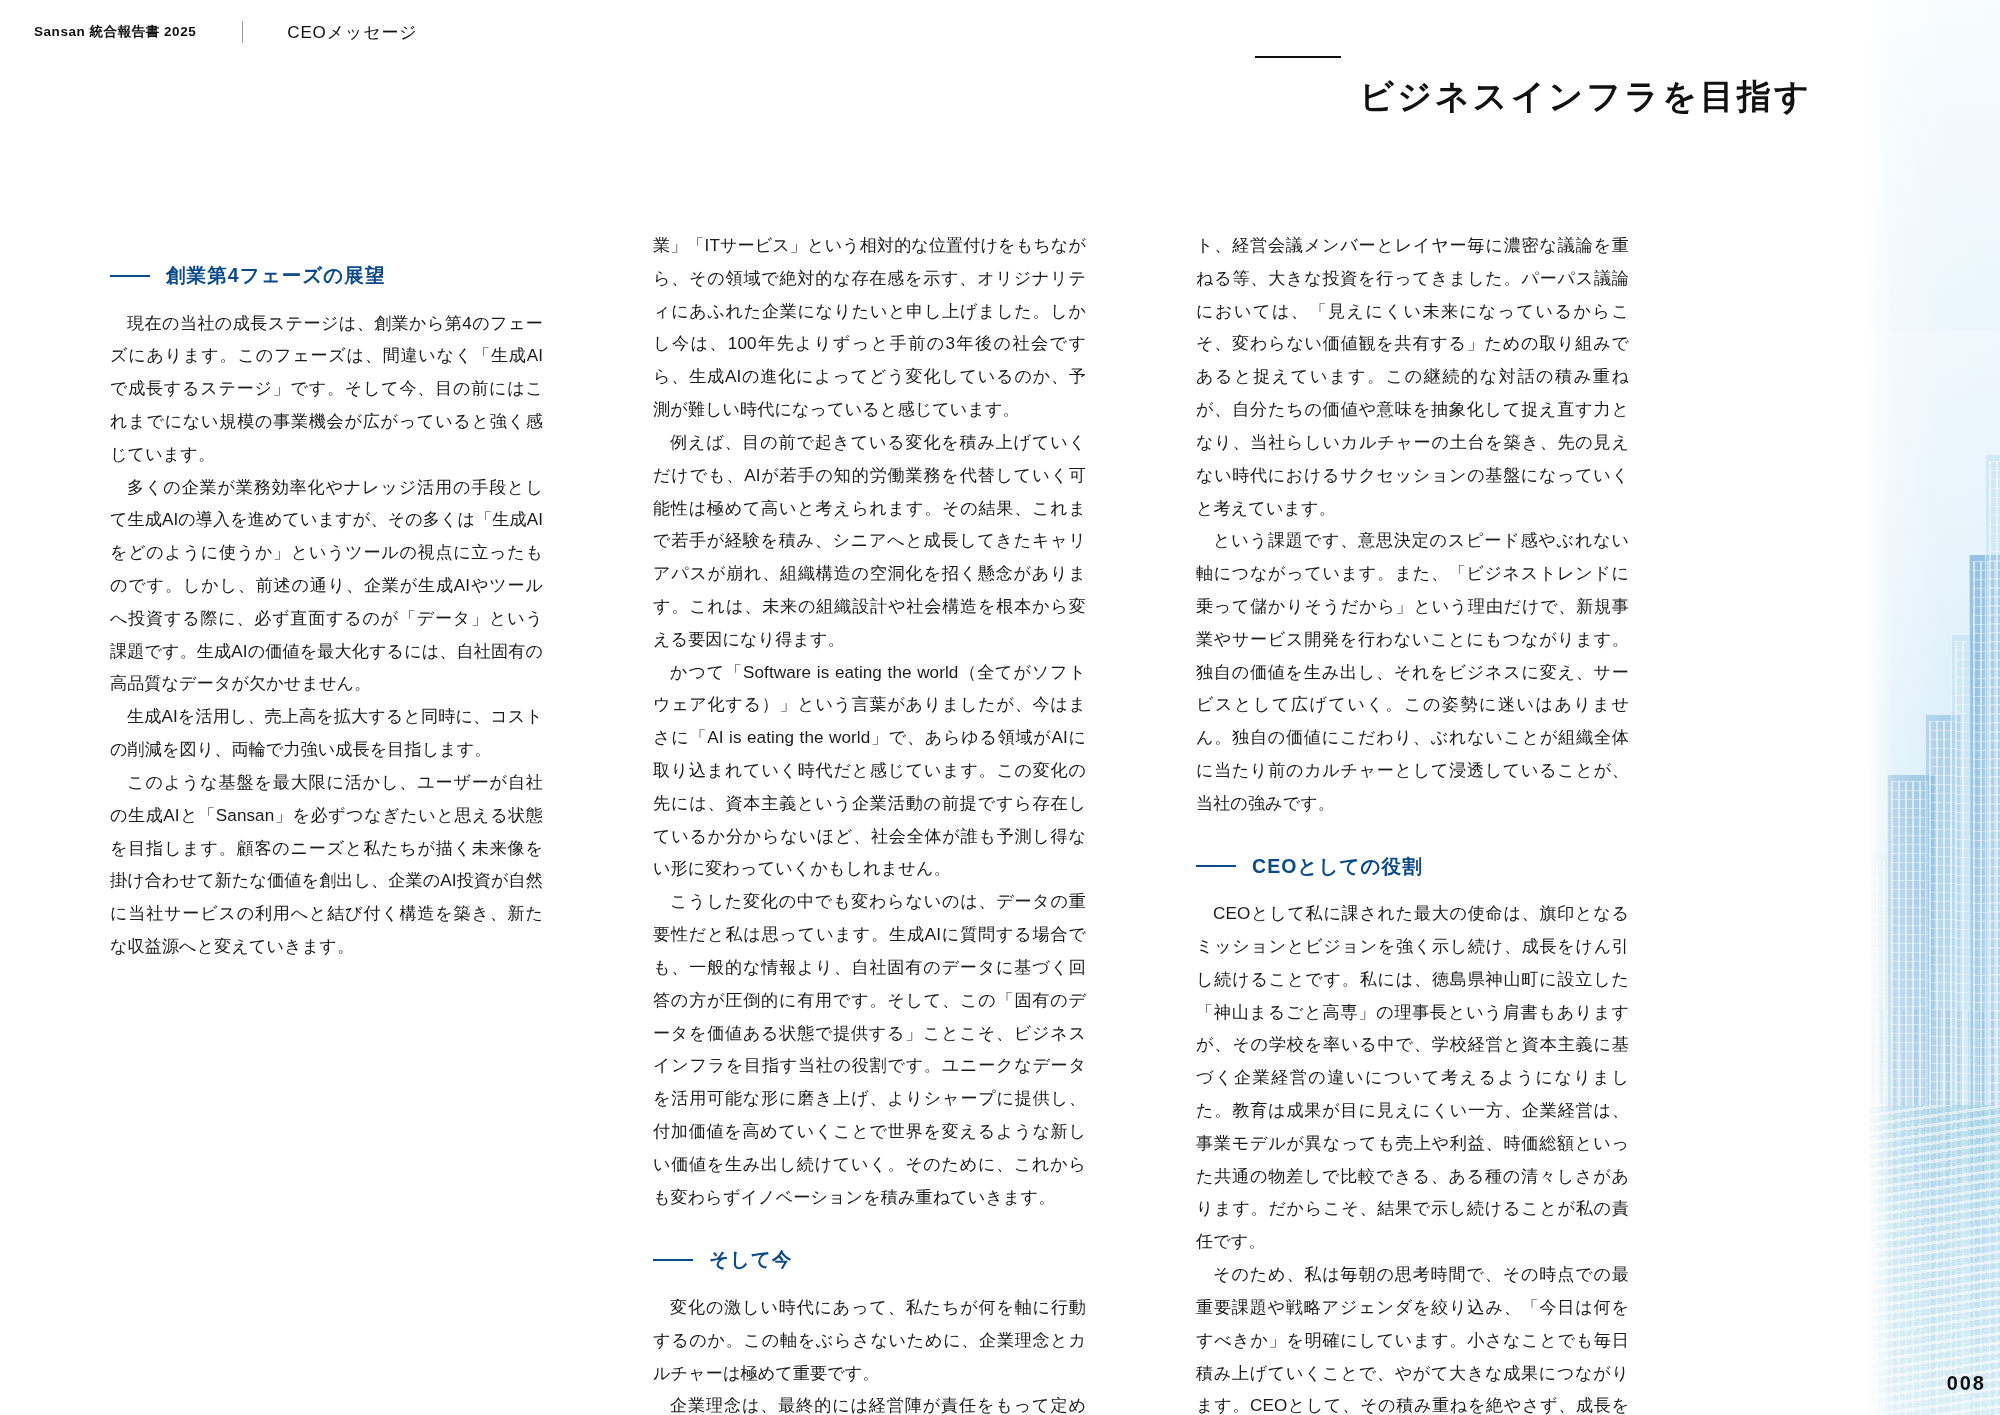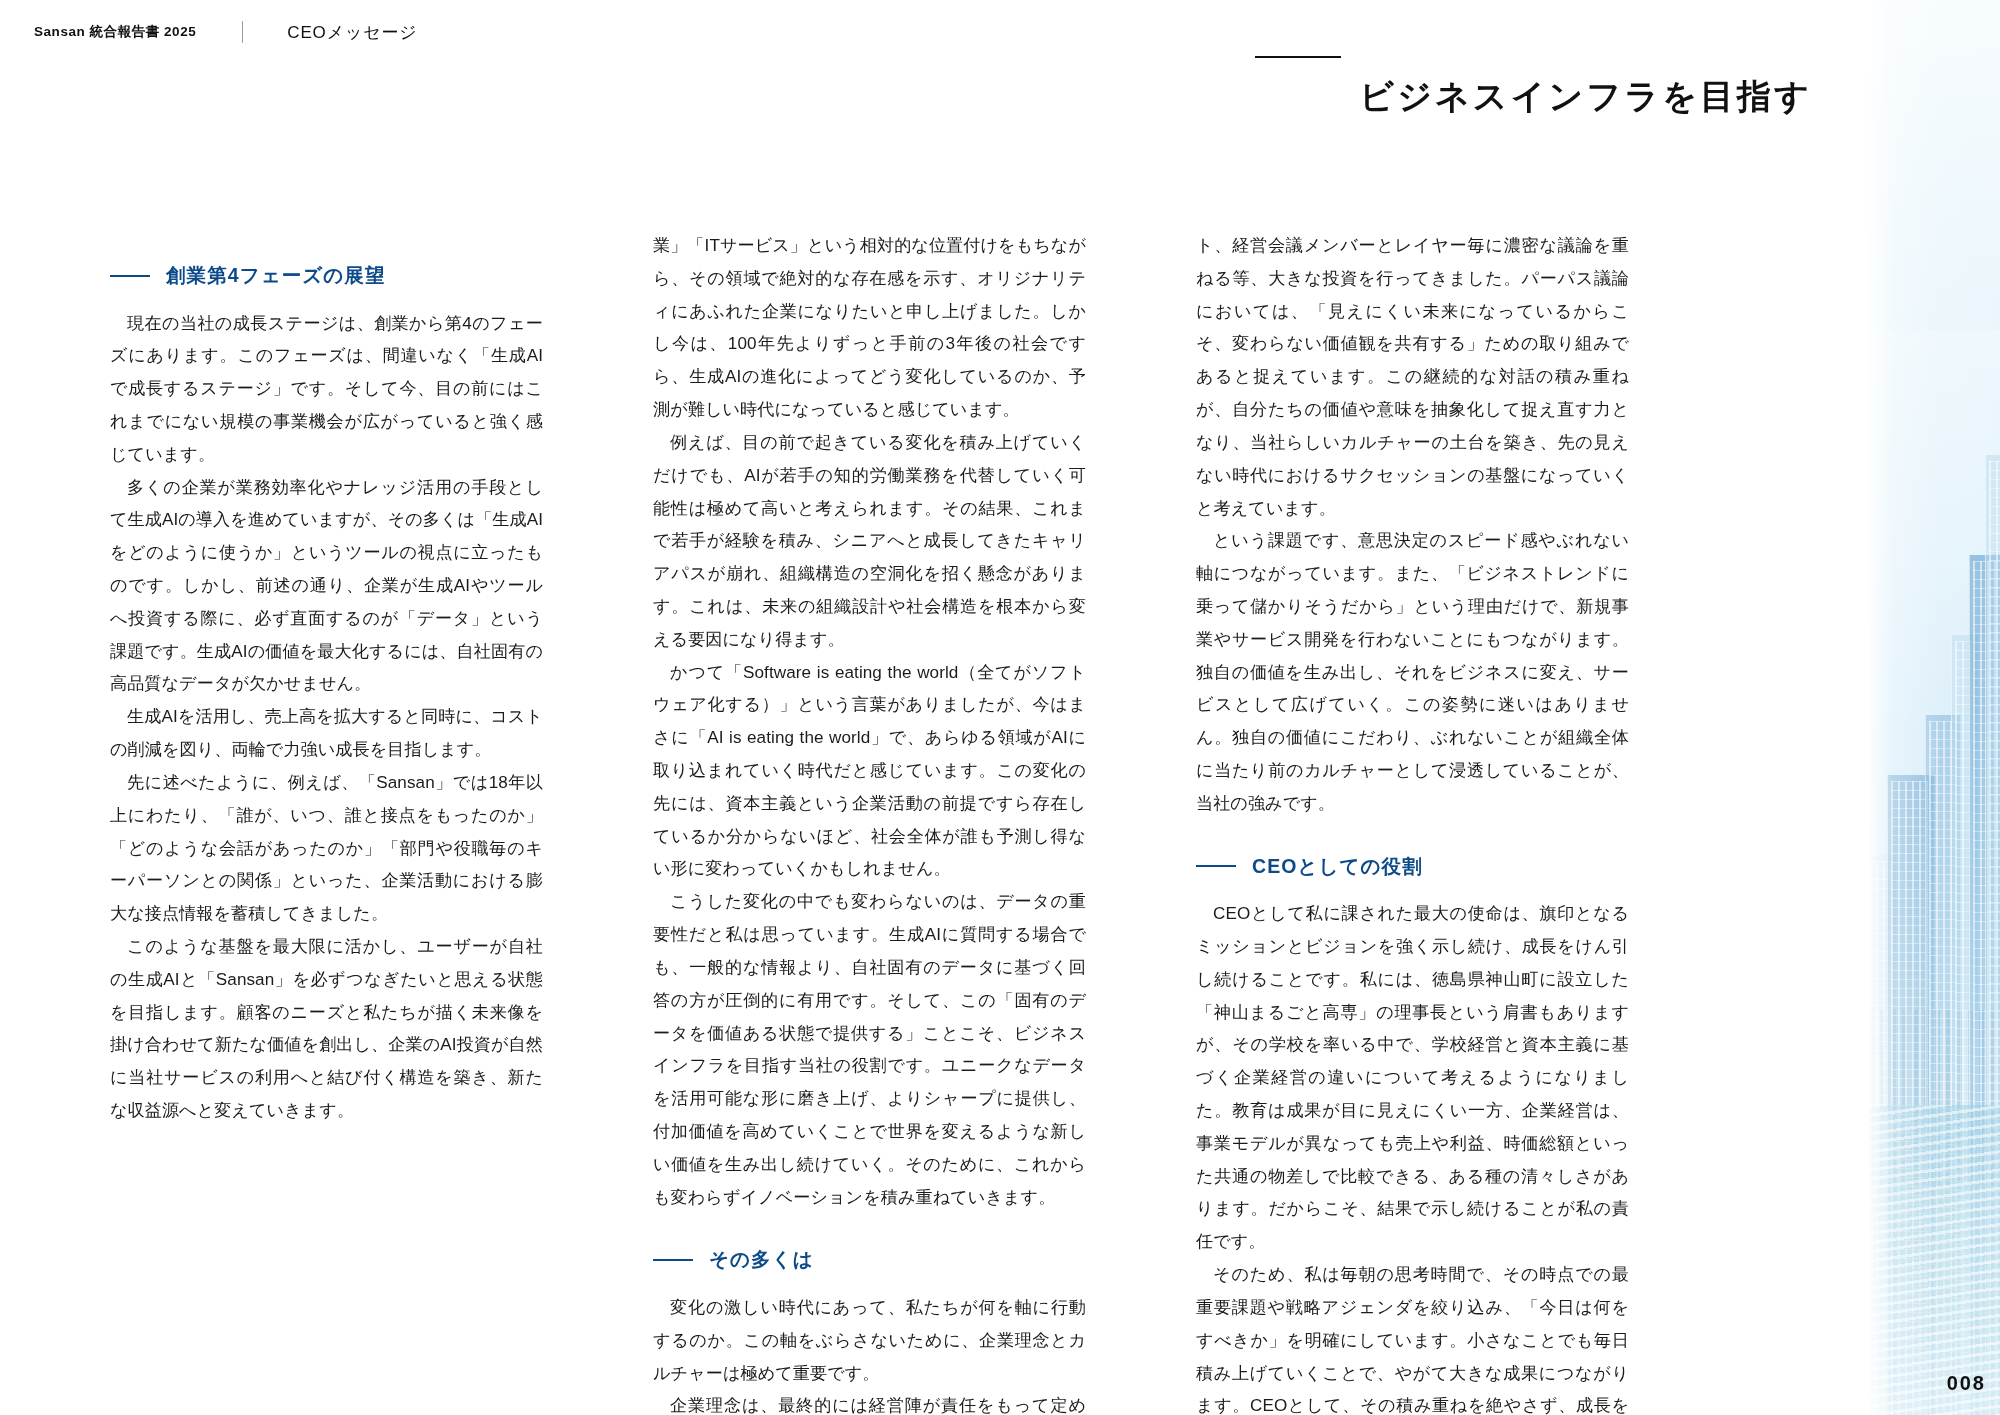--- a/index.html
+++ b/index.html
@@ -242,31 +242,30 @@
 
 <div class="columns">
   <div class="col">
       <h2 class="sec">
         <span class="sec-rule"></span>
         <span>創業第4フェーズの展望</span>
       </h2>
       <p class="body indent">現在の当社の成長ステージは、創業から第4のフェーズにあります。このフェーズは、間違いなく「生成AIで成長するステージ」です。そして今、目の前にはこれまでにない規模の事業機会が広がっていると強く感じています。</p>
       <p class="body indent">多くの企業が業務効率化やナレッジ活用の手段として生成AIの導入を進めていますが、その多くは「生成AIをどのように使うか」というツールの視点に立ったものです。しかし、前述の通り、企業が生成AIやツールへ投資する際に、必ず直面するのが「データ」という課題です。生成AIの価値を最大化するには、自社固有の高品質なデータが欠かせません。</p>
       <p class="body indent">生成AIを活用し、売上高を拡大すると同時に、コストの削減を図り、両輪で力強い成長を目指します。</p>
-      <p class="body indent">先に述べたように、例えば、「Sansan」では18年以上にわたり、「誰が、いつ、誰と接点をもったのか」「どのような会話があったのか」「部門や役職毎のキーパーソンとの関係」といった、企業活動における膨大な接点情報を蓄積してきました。</p>
       <p class="body indent">このような基盤を最大限に活かし、ユーザーが自社の生成AIと「Sansan」を必ずつなぎたいと思える状態を目指します。顧客のニーズと私たちが描く未来像を掛け合わせて新たな価値を創出し、企業のAI投資が自然に当社サービスの利用へと結び付く構造を築き、新たな収益源へと変えていきます。</p>
     </div>
   <div class="col">
       <p class="body">業」「ITサービス」という相対的な位置付けをもちながら、その領域で絶対的な存在感を示す、オリジナリティにあふれた企業になりたいと申し上げました。しかし今は、100年先よりずっと手前の3年後の社会ですら、生成AIの進化によってどう変化しているのか、予測が難しい時代になっていると感じています。</p>
       <p class="body indent">例えば、目の前で起きている変化を積み上げていくだけでも、AIが若手の知的労働業務を代替していく可能性は極めて高いと考えられます。その結果、これまで若手が経験を積み、シニアへと成長してきたキャリアパスが崩れ、組織構造の空洞化を招く懸念があります。これは、未来の組織設計や社会構造を根本から変える要因になり得ます。</p>
       <p class="body indent">かつて「Software is eating the world（全てがソフトウェア化する）」という言葉がありましたが、今はまさに「AI is eating the world」で、あらゆる領域がAIに取り込まれていく時代だと感じています。この変化の先には、資本主義という企業活動の前提ですら存在しているか分からないほど、社会全体が誰も予測し得ない形に変わっていくかもしれません。</p>
       <p class="body indent">こうした変化の中でも変わらないのは、データの重要性だと私は思っています。生成AIに質問する場合でも、一般的な情報より、自社固有のデータに基づく回答の方が圧倒的に有用です。そして、この「固有のデータを価値ある状態で提供する」ことこそ、ビジネスインフラを目指す当社の役割です。ユニークなデータを活用可能な形に磨き上げ、よりシャープに提供し、付加価値を高めていくことで世界を変えるような新しい価値を生み出し続けていく。そのために、これからも変わらずイノベーションを積み重ねていきます。</p>
       <h2 class="sec">
         <span class="sec-rule"></span>
-        <span>その多くは</span>
+        <span>そして今</span>
       </h2>
       <p class="body indent">変化の激しい時代にあって、私たちが何を軸に行動するのか。この軸をぶらさないために、企業理念とカルチャーは極めて重要です。</p>
       <p class="body indent">企業理念は、最終的には経営陣が責任をもって定めるものですが、一方的に決めるのではなく、全社にカルチャーとして根付かせ、育んでいくプロセスこそが大切だと考えています。そのため、創業以来、MVV（Mission・Vision・Values）に関する議論を複数回実施してきました。さらに2024年からはパーパスに関する議論を開始し、1年以上にわたり、延べ5,000時間以上をかけて、全社員、マネジメン</p>
     </div>
   <div class="col">
       <p class="body">ト、経営会議メンバーとレイヤー毎に濃密な議論を重ねる等、大きな投資を行ってきました。パーパス議論においては、「見えにくい未来になっているからこそ、変わらない価値観を共有する」ための取り組みであると捉えています。この継続的な対話の積み重ねが、自分たちの価値や意味を抽象化して捉え直す力となり、当社らしいカルチャーの土台を築き、先の見えない時代におけるサクセッションの基盤になっていくと考えています。</p>
       <p class="body indent">という課題です、意思決定のスピード感やぶれない軸につながっています。また、「ビジネストレンドに乗って儲かりそうだから」という理由だけで、新規事業やサービス開発を行わないことにもつながります。独自の価値を生み出し、それをビジネスに変え、サービスとして広げていく。この姿勢に迷いはありません。独自の価値にこだわり、ぶれないことが組織全体に当たり前のカルチャーとして浸透していることが、当社の強みです。</p>
       <h2 class="sec">
         <span class="sec-rule"></span>
         <span>CEOとしての役割</span>

